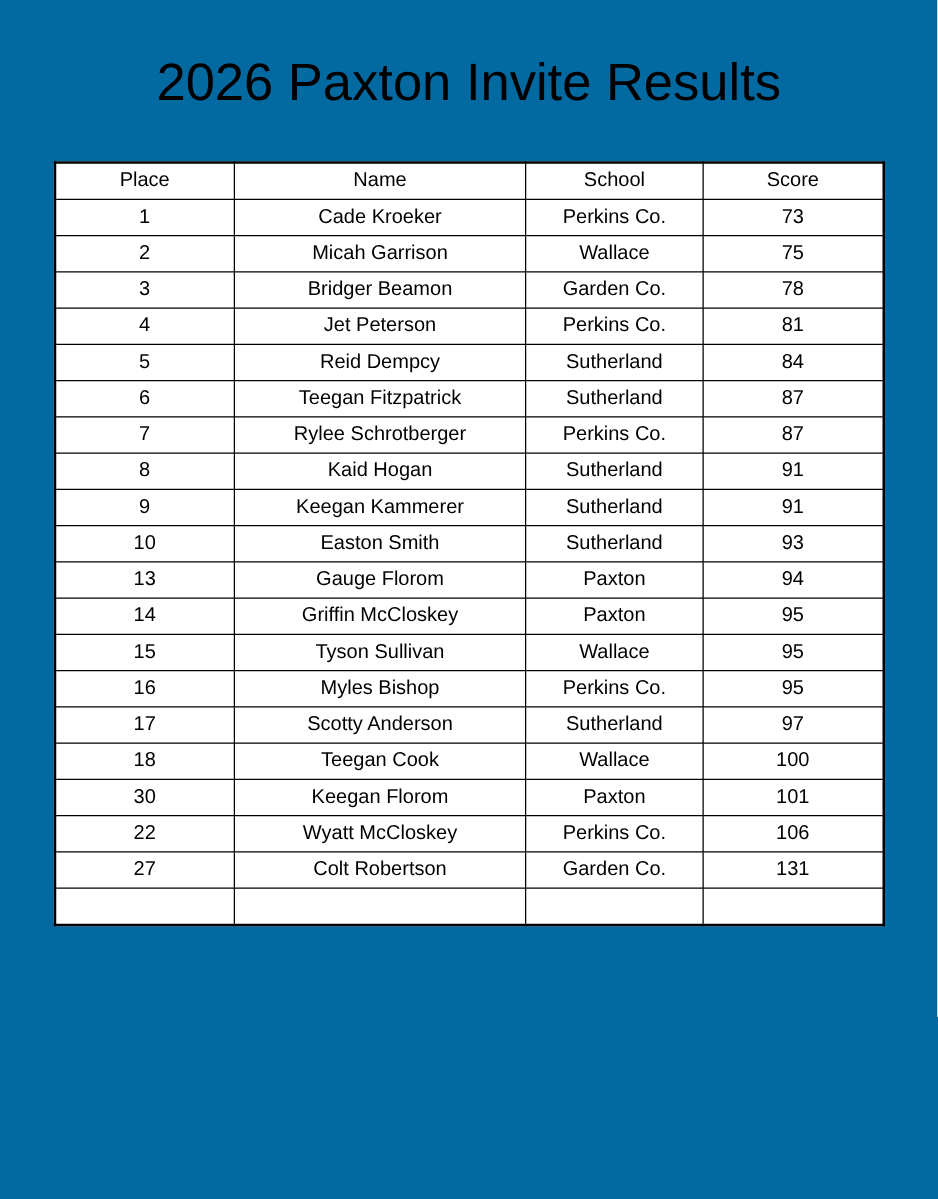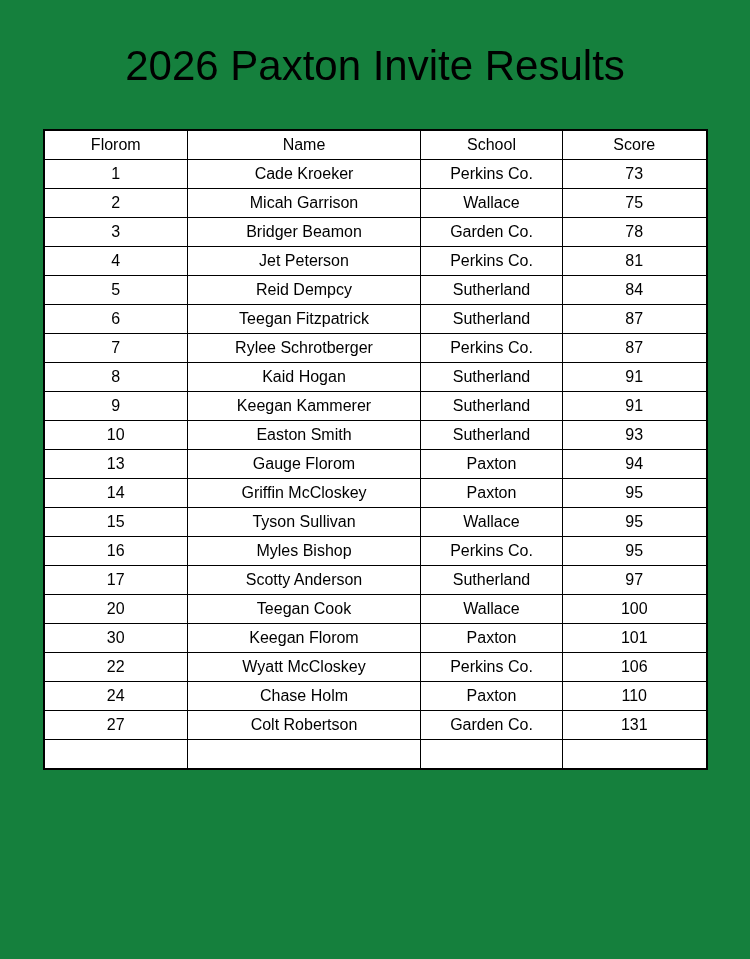--- a/index.html
+++ b/index.html
@@ -11,21 +11,21 @@
     height: 959px;
     overflow: hidden;
     background: #ffffff;
     font-family: "Liberation Sans", sans-serif;
     color: #000000;
   }
   .page {
     width: 750px;
     height: 959px;
     overflow: hidden;
-    background: #15803d;
+    background: #0369a1;
   }
   .title {
     margin: 0;
     padding-top: 42px;
     font-size: 42px;
     line-height: 48px;
     font-weight: 400;
     text-align: center;
     color: #000000;
     letter-spacing: 0px;
@@ -67,21 +67,21 @@
 
   <table class="results">
     <colgroup>
       <col class="c-place">
       <col class="c-name">
       <col class="c-school">
       <col class="c-score">
     </colgroup>
     <thead>
       <tr>
-        <th>Florom</th>
+        <th>Place</th>
         <th>Name</th>
         <th>School</th>
         <th>Score</th>
       </tr>
     </thead>
     <tbody id="rows">
         <tr>
           <td>1</td>
           <td>Cade Kroeker</td>
           <td>Perkins Co.</td>
@@ -165,42 +165,36 @@
           <td>Perkins Co.</td>
           <td>95</td>
         </tr>
         <tr>
           <td>17</td>
           <td>Scotty Anderson</td>
           <td>Sutherland</td>
           <td>97</td>
         </tr>
         <tr>
-          <td>20</td>
+          <td>18</td>
           <td>Teegan Cook</td>
           <td>Wallace</td>
           <td>100</td>
         </tr>
         <tr>
           <td>30</td>
           <td>Keegan Florom</td>
           <td>Paxton</td>
           <td>101</td>
         </tr>
         <tr>
           <td>22</td>
           <td>Wyatt McCloskey</td>
           <td>Perkins Co.</td>
           <td>106</td>
-        </tr>
-        <tr>
-          <td>24</td>
-          <td>Chase Holm</td>
-          <td>Paxton</td>
-          <td>110</td>
         </tr>
         <tr>
           <td>27</td>
           <td>Colt Robertson</td>
           <td>Garden Co.</td>
           <td>131</td>
         </tr>
         <tr>
           <td></td>
           <td></td>

